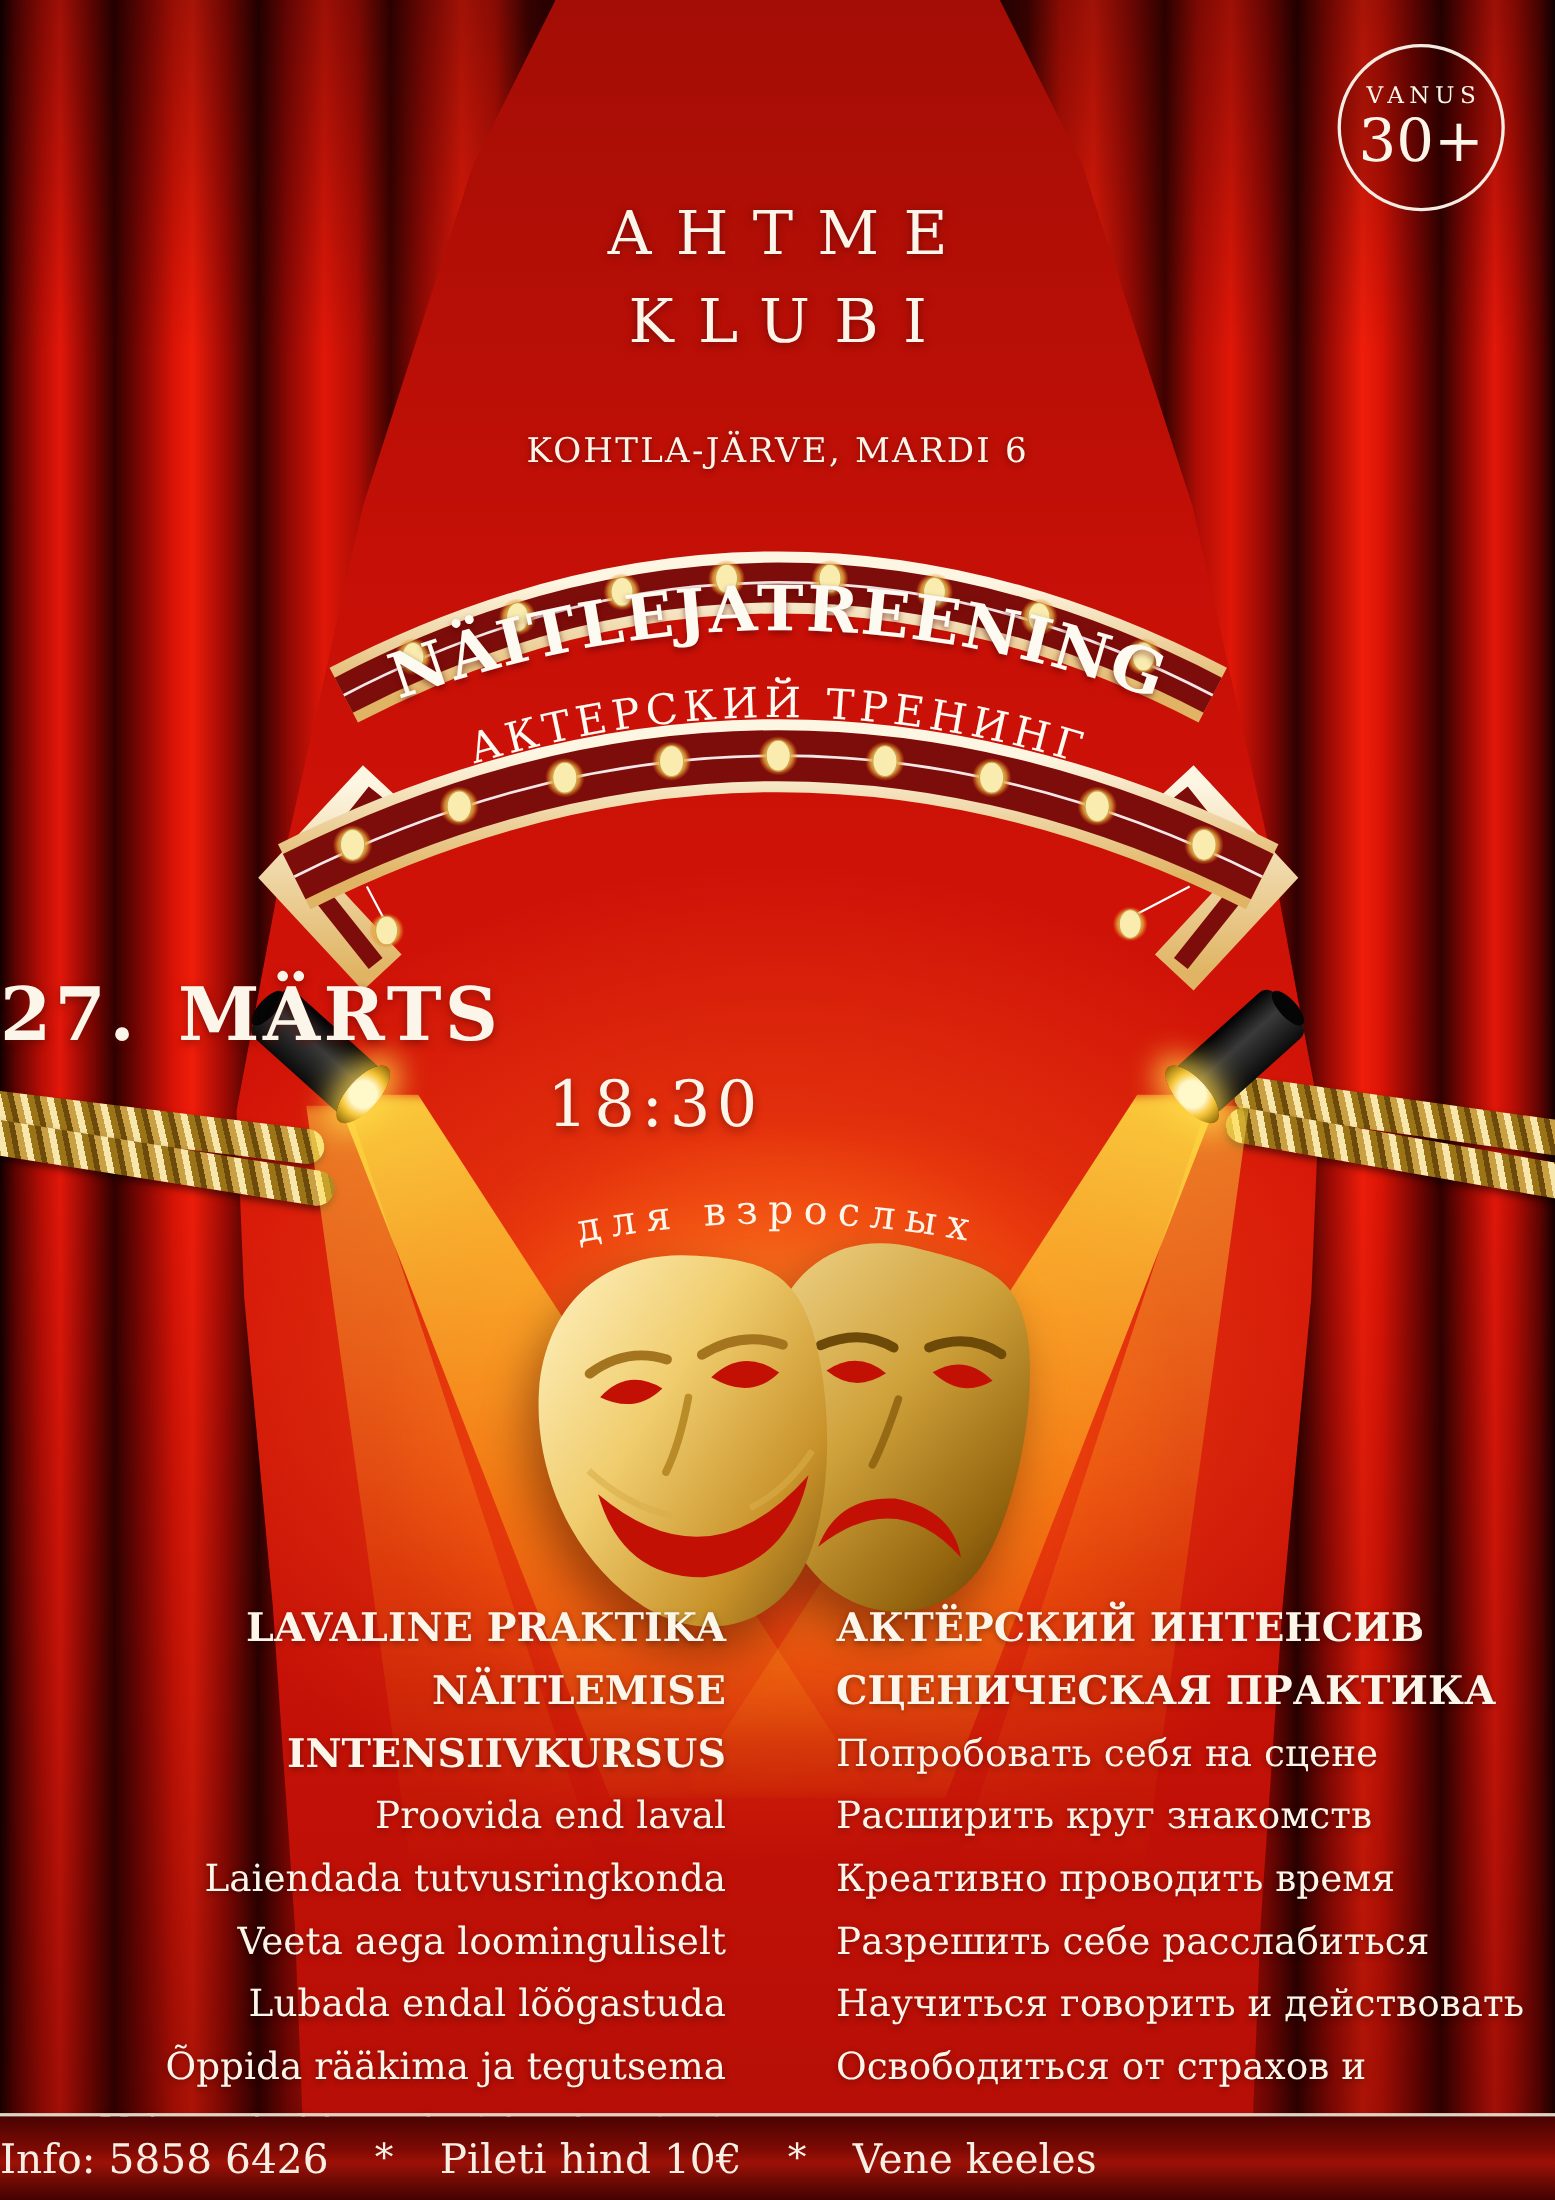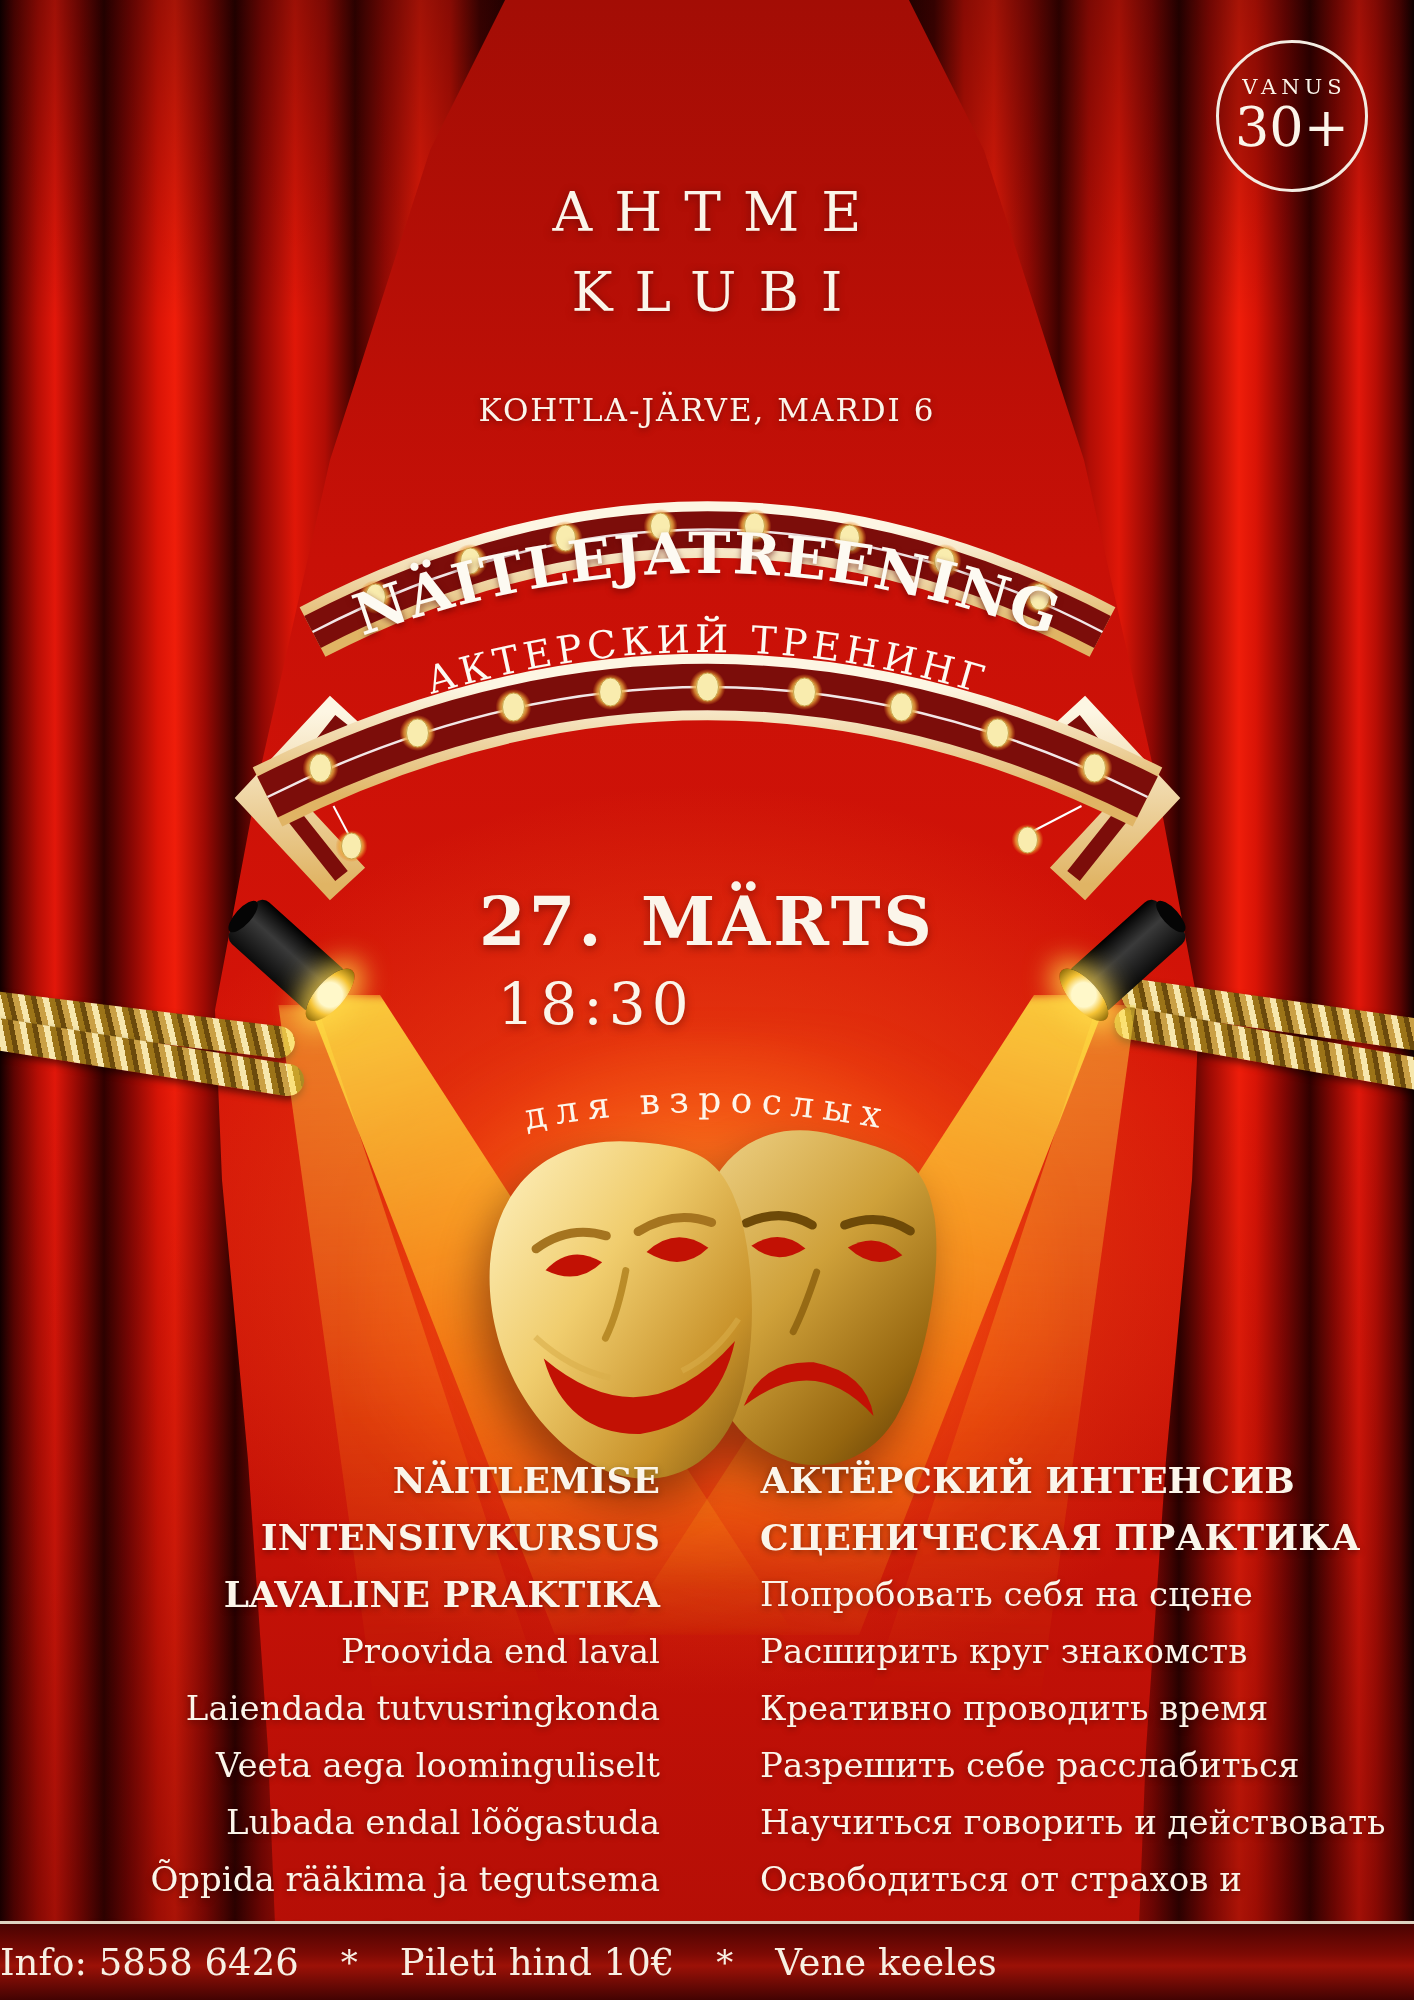--- a/index.html
+++ b/index.html
@@ -78,21 +78,21 @@
     background:rgba(60,2,0,.18);}
   .badge .lbl{font-size:21px;letter-spacing:5px;padding-left:5px;}
   .badge .val{font-size:54px;line-height:58px;font-weight:400;}
 
   
   .title{left:0;top:172px;width:1414px;text-align:center;z-index:40;
     font-size:55px;line-height:80px;letter-spacing:22px;padding-left:22px;box-sizing:border-box;
     text-shadow:0 2px 8px rgba(60,0,0,.5);}
   .address{left:0;top:392px;width:1414px;text-align:center;z-index:40;
     font-size:31px;letter-spacing:2px;text-shadow:0 2px 6px rgba(60,0,0,.5);}
-  .date{left:0;top:882px;width:1414px;text-align:center;z-index:40;
+  .date{left:0;top:882px;width:1414px;z-index:40;
     font-size:67px;font-weight:bold;letter-spacing:3px;word-spacing:10px;text-shadow:0 3px 8px rgba(90,10,0,.55);}
   .time{left:0;top:970px;width:1192px;text-align:center;z-index:40;
     font-size:58px;letter-spacing:6px;text-shadow:0 3px 8px rgba(90,10,0,.55);}
 
   
   svg.marquee{left:235px;top:462px;width:945px;height:430px;z-index:20;overflow:visible;}
   svg.audience{left:427px;top:1052px;width:560px;height:115px;z-index:42;overflow:visible;}
   svg.masks{left:445px;top:1108px;width:540px;height:388px;z-index:44;overflow:visible;
     filter:drop-shadow(-10px 22px 22px rgba(50,0,0,.45));}
 
@@ -280,22 +280,22 @@
     <path d="M198,120 Q236,100 272,116" stroke="#a5741f" stroke-width="9" fill="none" stroke-linecap="round"></path>
     <path d="M95,240 Q190,332 287,236 Q264,316 186,322 Q112,318 95,240 Z" fill="#c21104"></path>
     <path d="M183,158 Q172,200 158,224" stroke="#b1821f" stroke-width="7" fill="none" stroke-linecap="round" opacity="0.85"></path>
     <path d="M88,218 Q120,252 160,264" stroke="#d9ad4a" stroke-width="6" fill="none" opacity="0.6"></path>
     <path d="M292,214 Q266,248 232,262" stroke="#d9ad4a" stroke-width="6" fill="none" opacity="0.6"></path>
   </g>
 </svg>
 
 <div class="columns abs">
   <div class="col et">
+    <div class="hd">LAVALINE PRAKTIKA</div>
     <div class="hd">NÄITLEMISE INTENSIIVKURSUS</div>
-    <div class="hd">LAVALINE PRAKTIKA</div>
     <ul>
       <li>Proovida end laval</li>
       <li>Laiendada tutvusringkonda</li>
       <li>Veeta aega loominguliselt</li>
       <li>Lubada endal lõõgastuda</li>
       <li>Õppida rääkima ja tegutsema</li>
       <li>Vabaneda hirmudest ja pingetest</li>
     </ul>
   </div>
   <div class="col ru">

